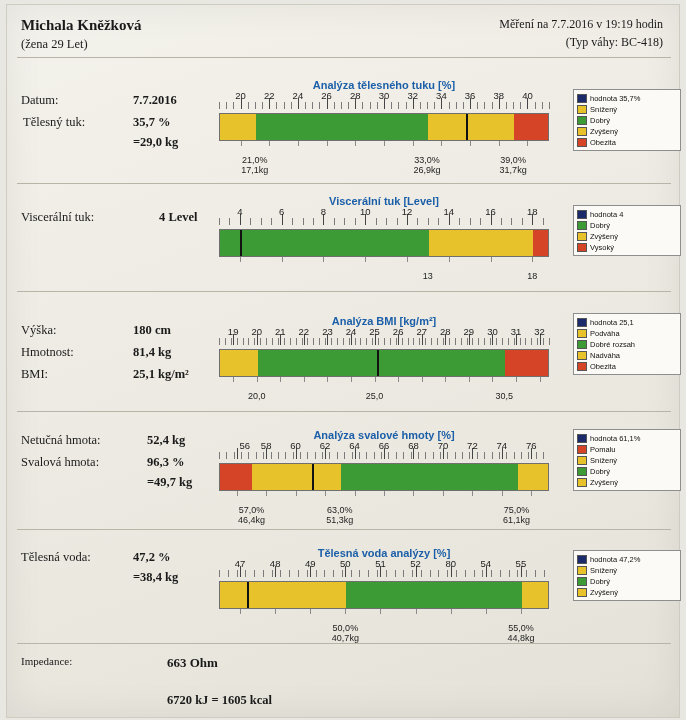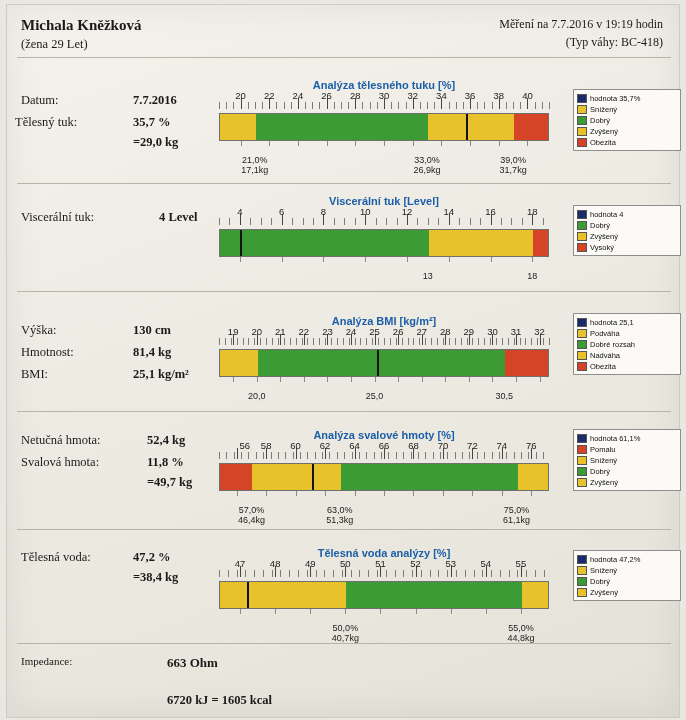--- a/index.html
+++ b/index.html
@@ -68,38 +68,38 @@
 
   <div class="rule" style="top:52px"></div>
   <div class="rule" style="top:178px"></div>
   <div class="rule" style="top:286px"></div>
   <div class="rule" style="top:406px"></div>
   <div class="rule" style="top:524px"></div>
   <div class="rule" style="top:638px"></div>
 
   <div class="lbl" style="left:14px;top:88px">Datum:</div>
   <div class="val" style="left:126px;top:88px">7.7.2016</div>
-  <div class="lbl" style="left:8px;top:110px">Tělesný tuk:</div>
+  <div class="lbl" style="left:16px;top:110px">Tělesný tuk:</div>
   <div class="val" style="left:126px;top:110px">35,7 %</div>
   <div class="val" style="left:126px;top:130px">=29,0 kg</div>
 
   <div class="lbl" style="left:14px;top:205px">Viscerální tuk:</div>
   <div class="val" style="left:152px;top:205px">4 Level</div>
 
   <div class="lbl" style="left:14px;top:318px">Výška:</div>
-  <div class="val" style="left:126px;top:318px">130 cm</div>
+  <div class="val" style="left:126px;top:318px">180 cm</div>
   <div class="lbl" style="left:14px;top:340px">Hmotnost:</div>
   <div class="val" style="left:126px;top:340px">81,4 kg</div>
   <div class="lbl" style="left:14px;top:362px">BMI:</div>
   <div class="val" style="left:126px;top:362px">25,1 kg/m²</div>
 
   <div class="lbl" style="left:14px;top:428px">Netučná hmota:</div>
   <div class="val" style="left:140px;top:428px">52,4 kg</div>
   <div class="lbl" style="left:14px;top:450px">Svalová hmota:</div>
-  <div class="val" style="left:140px;top:450px">11,8 %</div>
+  <div class="val" style="left:140px;top:450px">96,3 %</div>
   <div class="val" style="left:140px;top:470px">=49,7 kg</div>
 
   <div class="lbl" style="left:14px;top:545px">Tělesná voda:</div>
   <div class="val" style="left:126px;top:545px">47,2 %</div>
   <div class="val" style="left:126px;top:565px">=38,4 kg</div>
 
   <div class="footer1">Impedance:</div>
   <div class="footer1v">663 Ohm</div>
   <div class="footer3">6720 kJ = 1605 kcal</div>
 
@@ -567,21 +567,21 @@
             <div class="tlab" style="left: 56.1702px;">48</div>
             <div class="tkM" style="left: 91.2766px;"></div>
             <div class="tlab" style="left: 91.2766px;">49</div>
             <div class="tkM" style="left: 126.383px;"></div>
             <div class="tlab" style="left: 126.383px;">50</div>
             <div class="tkM" style="left: 161.489px;"></div>
             <div class="tlab" style="left: 161.489px;">51</div>
             <div class="tkM" style="left: 196.596px;"></div>
             <div class="tlab" style="left: 196.596px;">52</div>
             <div class="tkM" style="left: 231.702px;"></div>
-            <div class="tlab" style="left: 231.702px;">53</div>
+            <div class="tlab" style="left: 231.702px;">80</div>
             <div class="tkM" style="left: 266.809px;"></div>
             <div class="tlab" style="left: 266.809px;">54</div>
             <div class="tkM" style="left: 301.915px;"></div>
             <div class="tlab" style="left: 301.915px;">55</div>
           </div>
           <div class="bar" style="width: 330px;">
             <div class="seg" style="left: 0px; width: 126.383px; background: rgb(232, 194, 42);"></div>
             <div class="seg" style="left: 126.383px; width: 175.532px; background: rgb(60, 155, 53);"></div>
             <div class="seg" style="left: 301.915px; width: 28.0851px; background: rgb(232, 194, 42);"></div>
             <div class="marker" style="left: 27.0851px;"></div>

